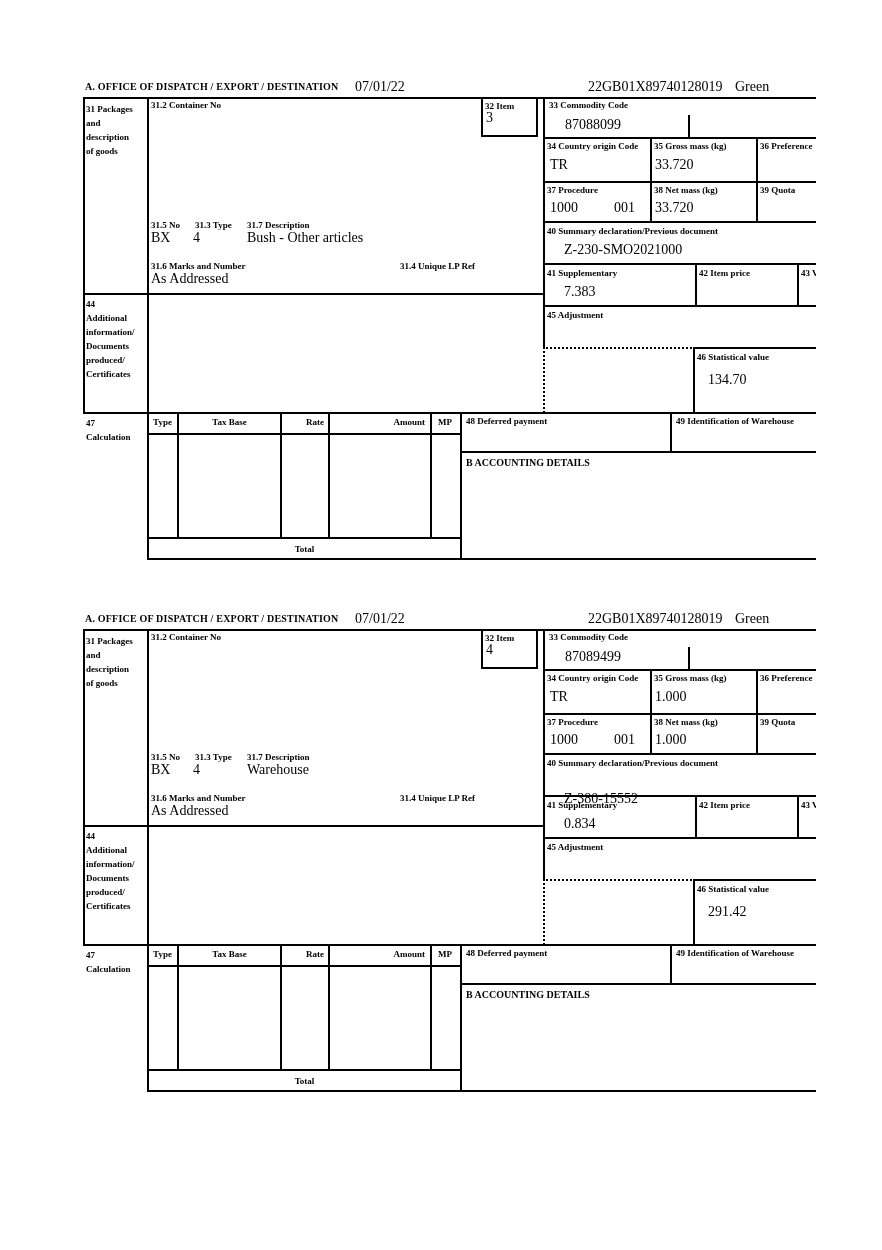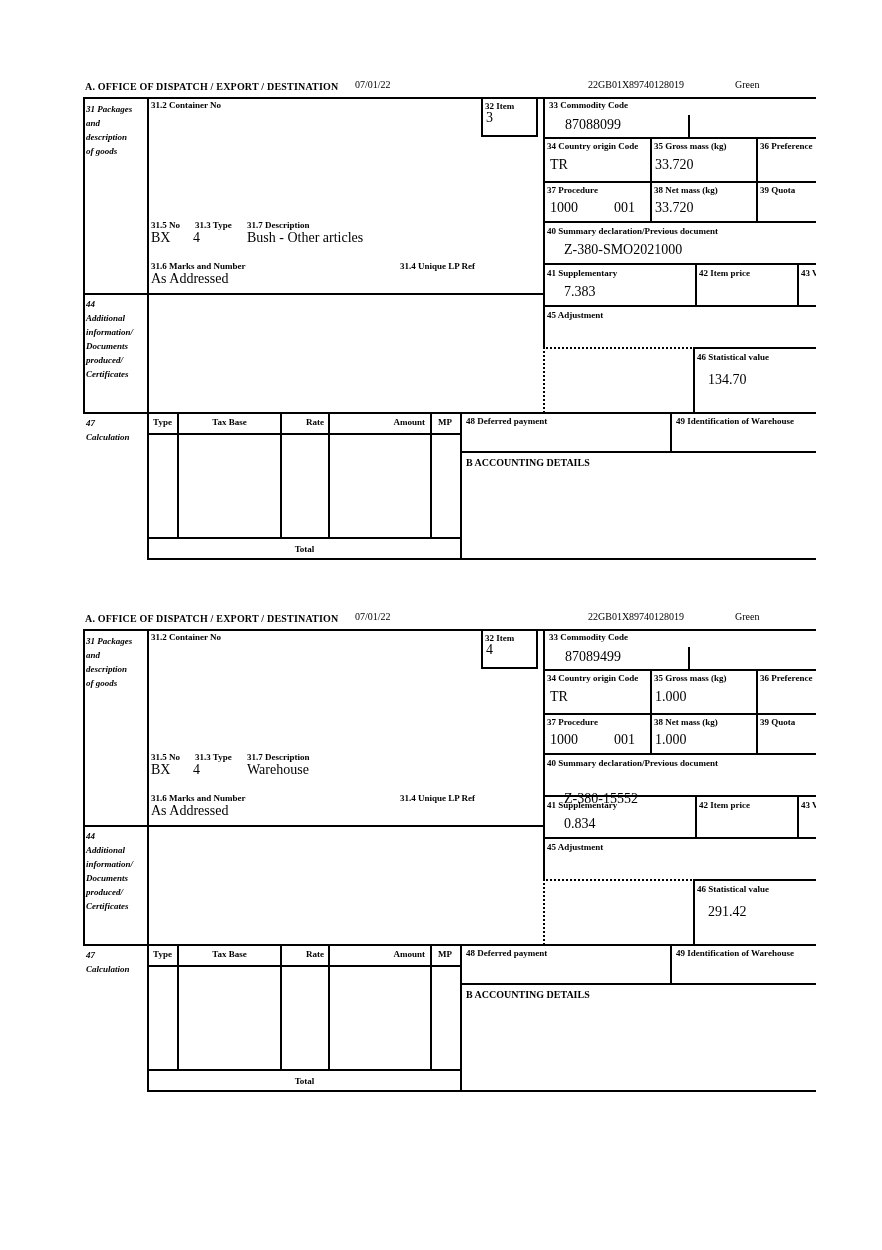--- a/index.html
+++ b/index.html
@@ -3,24 +3,24 @@
 <meta charset="utf-8">
 <style>
   html,body{margin:0;padding:0;background:#fff;}
   #page{position:relative;width:816px;height:1250px;background:#fff;overflow:hidden;
         font-family:"Liberation Serif","DejaVu Serif",serif;color:#000;}
   .section{position:absolute;left:83px;width:779px;height:485px;}
   .ln{position:absolute;background:#000;}
   .dotv{position:absolute;width:0;border-left:2px dotted #000;}
   .doth{position:absolute;height:0;border-top:2px dotted #000;}
   .lbl{position:absolute;font-size:9px;font-weight:bold;line-height:11px;white-space:nowrap;}
-  .preline{white-space:pre-line;line-height:14px;font-style:italic;}
+  .preline{white-space:pre-line;line-height:14px;}
   .val{position:absolute;font-size:14px;line-height:15px;white-space:nowrap;}
   .hdr-office{position:absolute;font-size:10px;font-weight:bold;letter-spacing:.2px;}
-  .hdr-val{position:absolute;font-size:10px;}
+  .hdr-val{position:absolute;font-size:14px;}
   .cell{position:absolute;font-size:9px;font-weight:bold;}
   .tc{text-align:center;}
   .tr{text-align:right;}
   .itembox{position:absolute;border-left:2px solid #000;border-right:2px solid #000;border-bottom:2px solid #000;}
 </style>
 </head>
 <body>
 
 <div id="page">
   <section class="section" style="top: 80px;">
@@ -101,21 +101,21 @@
     <div class="lbl" style="left:571px;top:61px;">35 Gross mass (kg)</div>
     <div class="val" style="left:572px;top:77px;">33.720</div>
     <div class="lbl" style="left:677px;top:61px;">36 Preference</div>
     <div class="lbl" style="left:464px;top:105px;">37 Procedure</div>
     <div class="val" style="left:467px;top:120px;">1000</div>
     <div class="val" style="left:531px;top:120px;">001</div>
     <div class="lbl" style="left:571px;top:105px;">38 Net mass (kg)</div>
     <div class="val" style="left:572px;top:120px;">33.720</div>
     <div class="lbl" style="left:677px;top:105px;">39 Quota</div>
     <div class="lbl" style="left:464px;top:146px;">40 Summary declaration/Previous document</div>
-    <div class="val" style="left:481px;top:162px;">Z-380-SMO2021000</div>
+    <div class="val" style="left:481px;top:162px;">Z-230-SMO2021000</div>
     <div class="lbl" style="left:464px;top:188px;">41 Supplementary</div>
     <div class="val" style="left:481px;top:204px;">7.383</div>
     <div class="lbl" style="left:616px;top:188px;">42 Item price</div>
     <div class="lbl" style="left:718px;top:188px;">43 V.M. Code</div>
     <div class="lbl" style="left:464px;top:230px;">45 Adjustment</div>
     <div class="lbl" style="left:614px;top:272px;">46 Statistical value</div>
     <div class="val" style="left:625px;top:292px;">134.70</div>
 
     <div class="cell tc" style="left:64px;top:337px;width:31px;">Type</div>
     <div class="cell tc" style="left:96px;top:337px;width:101px;">Tax Base</div>

